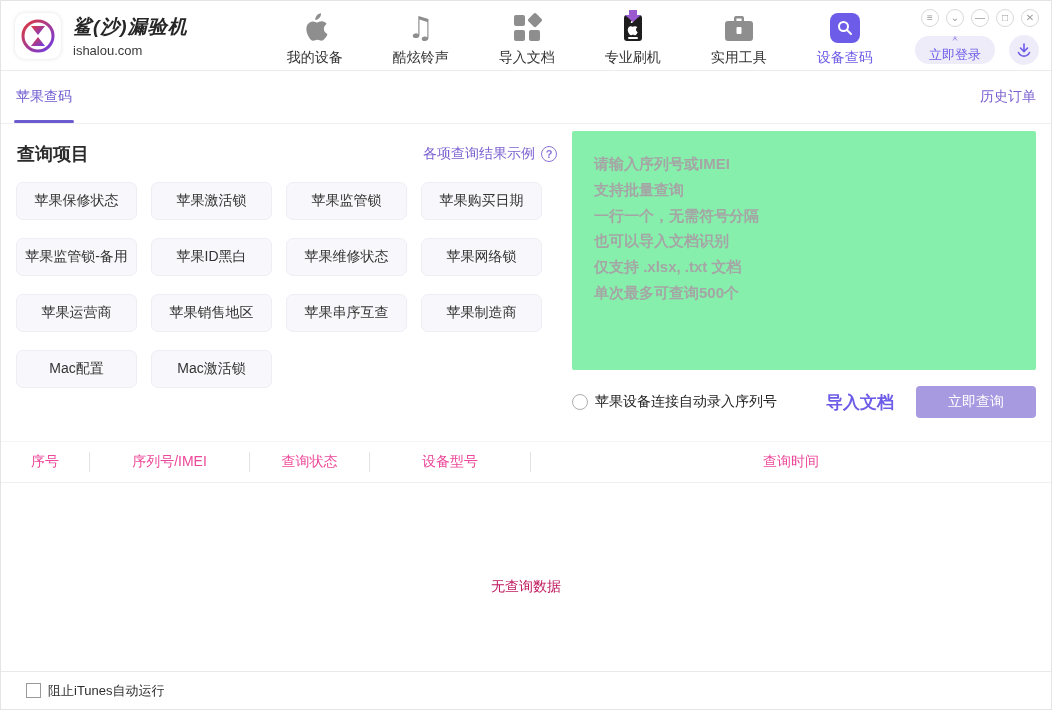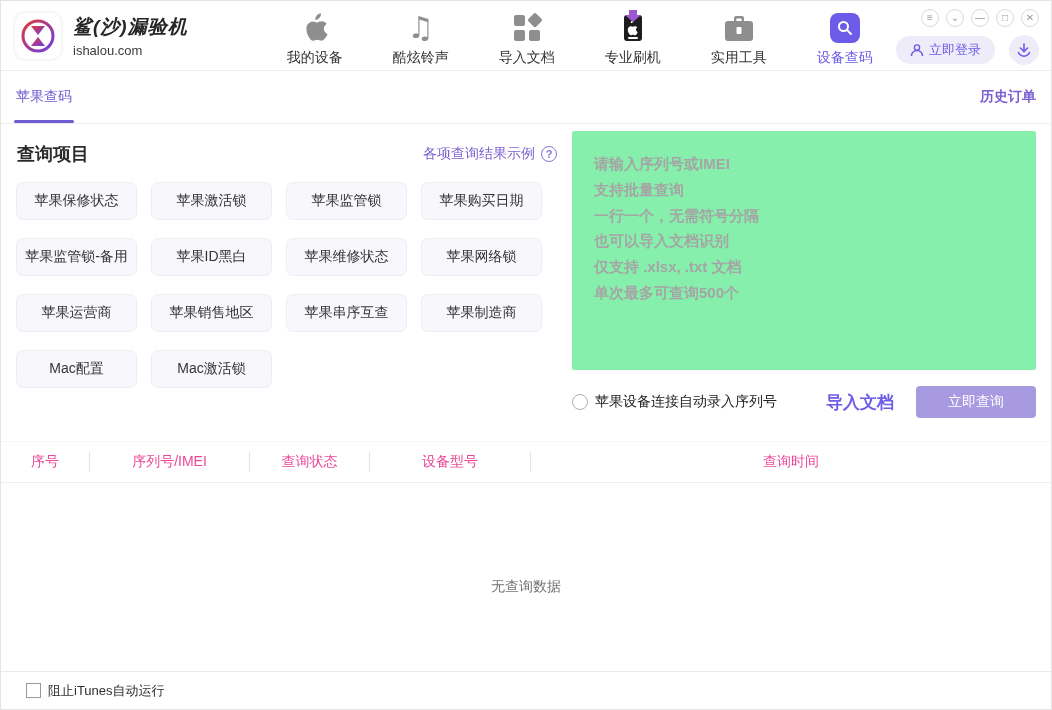--- a/index.html
+++ b/index.html
@@ -28,32 +28,32 @@
   .music-glyph { font-size:30px; line-height:30px; color:#8e8e8e; font-family:"DejaVu Sans", sans-serif; }
   .query-badge { width:30px; height:30px; border-radius:8px; background:#6c5ce7;
     display:flex; align-items:center; justify-content:center; }
 
   .win-controls { position:absolute; top:8px; right:12px; display:flex; gap:7px; }
   .wc-btn { width:18px; height:18px; border-radius:50%; border:1px solid #d9d9d9; background:#fff;
     color:#9a9a9a; font-size:10px; line-height:16px; text-align:center; cursor:pointer;
     display:flex; align-items:center; justify-content:center; }
   .auth-row { position:absolute; top:34px; right:12px; display:flex; align-items:center; gap:14px; }
   .login-pill { height:28px; padding:0 14px; border-radius:14px; background:#efecfa; color:#6c5ce7;
-    font-size:13px; display:flex; align-items:center; gap:5px; cursor:pointer; }
+    font-size:13px; display:flex; align-items:center; gap:5px; cursor:pointer;flex-direction:column; }
   .dl-circle { width:30px; height:30px; border-radius:50%; background:#efecfa; display:flex;
     align-items:center; justify-content:center; cursor:pointer; }
 
   
   .tabbar { height:53px; flex:0 0 53px; border-bottom:1px solid #efefef; position:relative;
     display:flex; align-items:center; padding:0 15px; }
   .tab { font-size:14px; color:#6d5bd0; position:relative; height:100%;
     display:flex; align-items:center; cursor:pointer; }
   .tab .tab-underline { position:absolute; bottom:0; left:-2px; right:-2px; height:3px;
     background:#6d5bd0; border-radius:2px; }
-  .history-link { margin-left:auto; font-size:14px; color:#7a5fd0; cursor:pointer;font-weight:bold; }
+  .history-link { margin-left:auto; font-size:14px; color:#7a5fd0; cursor:pointer; }
 
   
   .main { flex:0 0 309px; display:flex; padding:0 15px; }
   .left-col { flex:0 0 541px; padding-top:18px; }
   .section-head { display:flex; align-items:center; margin-bottom:16px; padding-left:1px; }
   .section-title { font-size:18px; font-weight:700; color:#2b2b2b; }
   .examples { margin-left:auto; display:flex; align-items:center; gap:6px; cursor:pointer; }
   .examples-label { font-size:14px; color:#7a5fd0; }
   .help-circle { width:16px; height:16px; border-radius:50%; border:1.5px solid #8a74d8;
     color:#8a74d8; font-size:11px; font-weight:700; display:flex; align-items:center; justify-content:center; }
@@ -78,21 +78,21 @@
     background:#a89ae0; color:#fff; font-size:14px; cursor:pointer; }
 
   
   .table-head { flex:0 0 42px; margin-top:8px; border-top:1px solid #f5f5f5; border-bottom:1px solid #f0f0f0;
     display:flex; align-items:center; font-size:14px; color:#ec4899; }
   .th { display:flex; align-items:center; justify-content:center; height:20px; }
   .th + .th { border-left:1px solid #e3e3e3; }
   .th-0 { width:88px; } .th-1 { width:160px; } .th-2 { width:120px; }
   .th-3 { width:161px; } .th-4 { flex:1; }
   .table-body { flex:1; display:flex; align-items:flex-start; justify-content:center; }
-  .empty-text { margin-top:95px; font-size:14px; color:#737373; }
+  .empty-text { margin-top:95px; font-size:14px; color:#be185d; }
 
   
   .footer { flex:0 0 38px; border-top:1px solid #e9e9e9; display:flex; align-items:center; padding-left:25px; }
   .checkbox { width:15px; height:15px; border:1px solid #9a9a9a; background:#fff; margin-right:7px; cursor:pointer; }
   .footer-label { font-size:13px; color:#2e2e2e; }
 </style>
 </head>
 <body>
 
 <div class="window">

